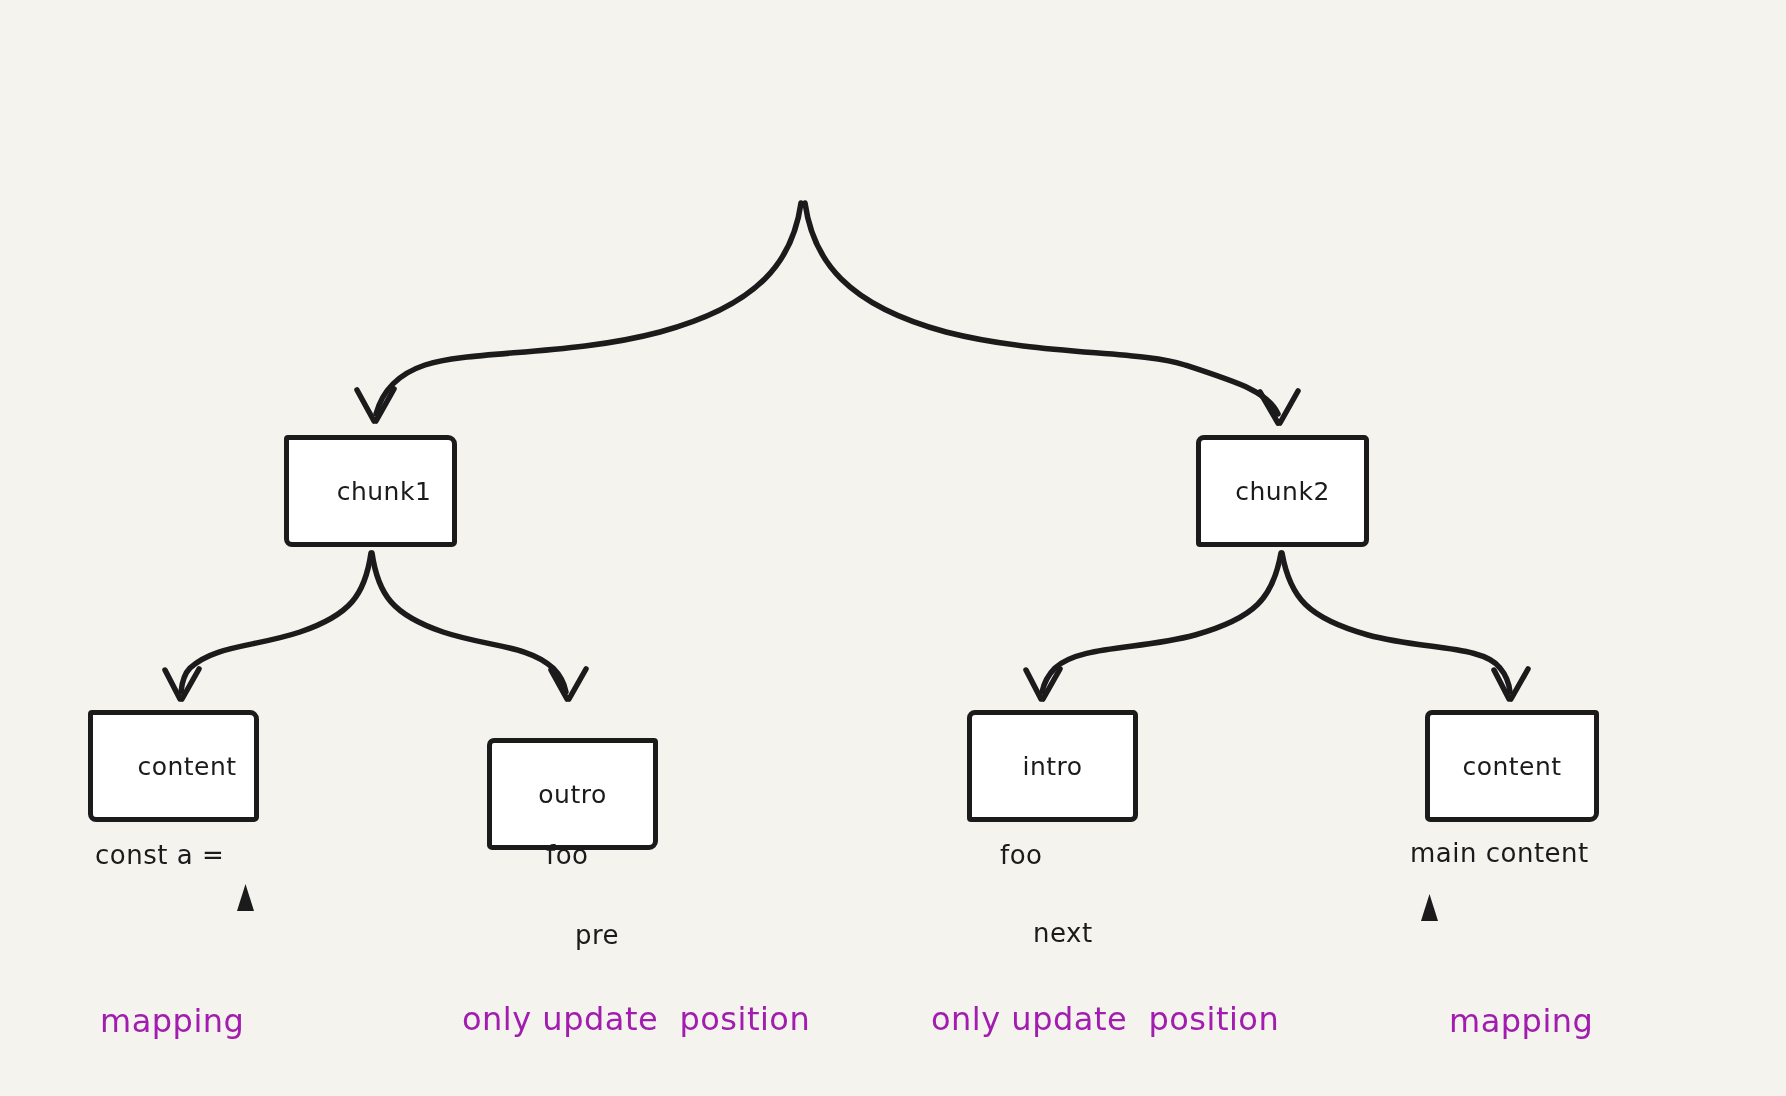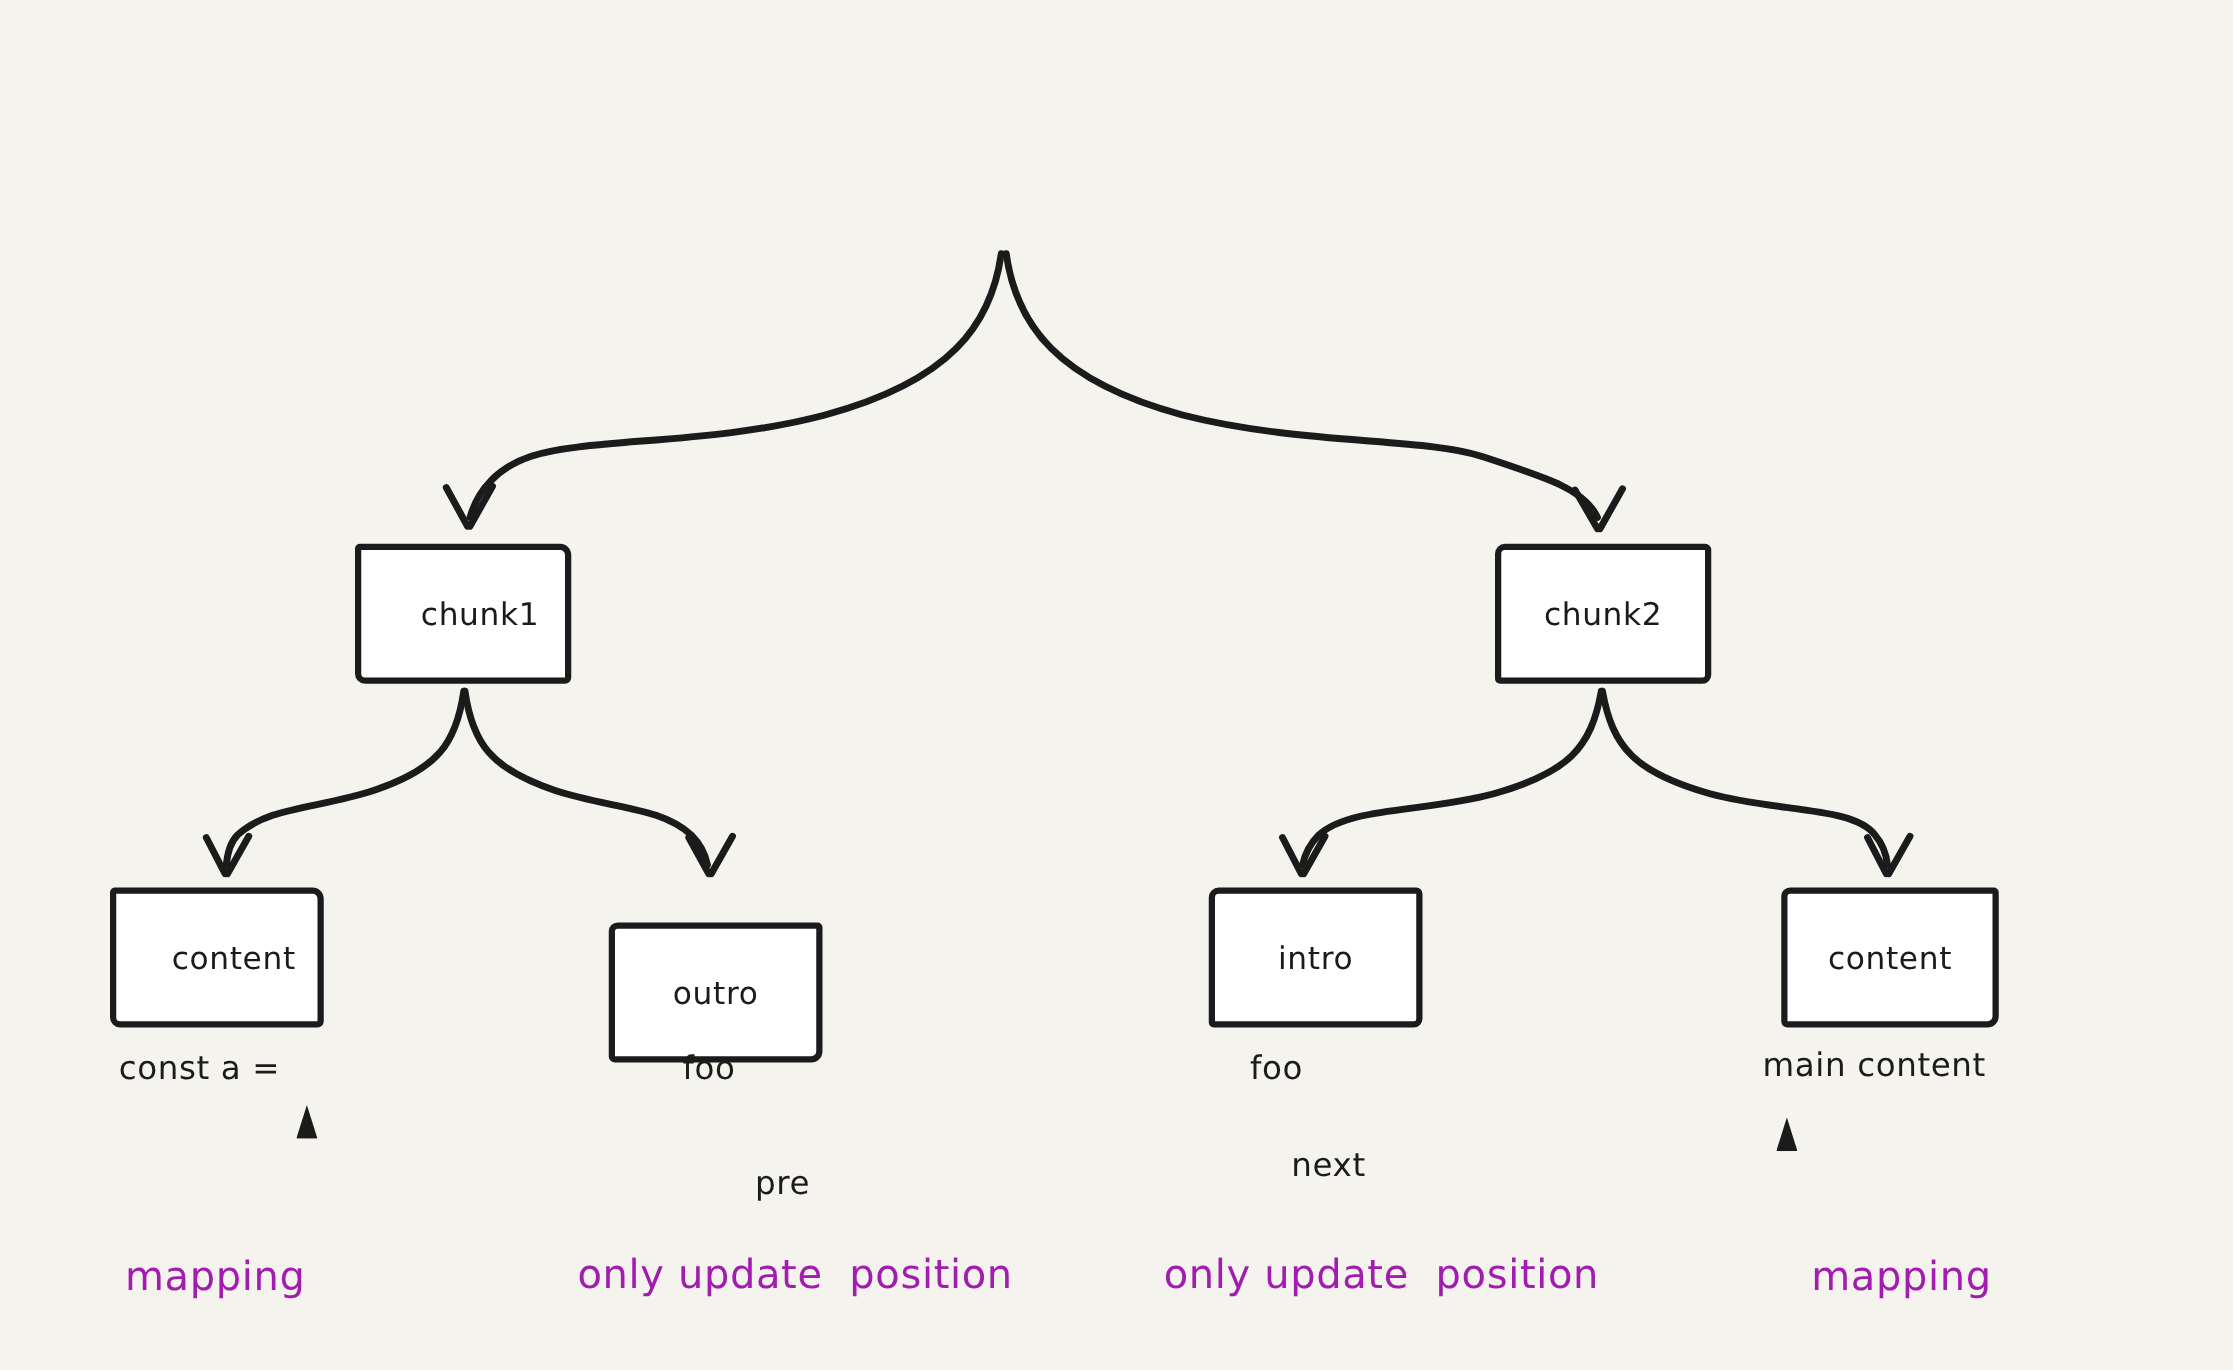--- a/index.html
+++ b/index.html
@@ -74,21 +74,21 @@
   </div>
 
   <div class="node r1" style="left:1425px; top:710px; width:174px; height:112px;">
     <span>content</span>
   </div>
 
   <div class="note" style="left:95px; top:840px;">const a =</div>
   <div class="caret" style="left:237px; top:884px;"></div>
 
   <div class="note small" style="left:546px; top:840px;">foo</div>
-  <div class="note small" style="left:604px; top:920px;margin-top:12px;">pre</div>
+  <div class="note small" style="left:575px; top:920px;">pre</div>
 
   <div class="note small" style="left:1000px; top:840px;">foo</div>
   <div class="note small" style="left:1033px; top:918px;">next</div>
 
   <div class="note" style="left:1410px; top:838px;">main content</div>
   <div class="caret" style="left:1421px; top:894px;"></div>
 
   <div class="red" style="left:100px; top:1002px;">mapping</div>
   <div class="red" style="left:462px; top:1000px;">only update  position</div>
   <div class="red" style="left:931px; top:1000px;">only update  position</div>

